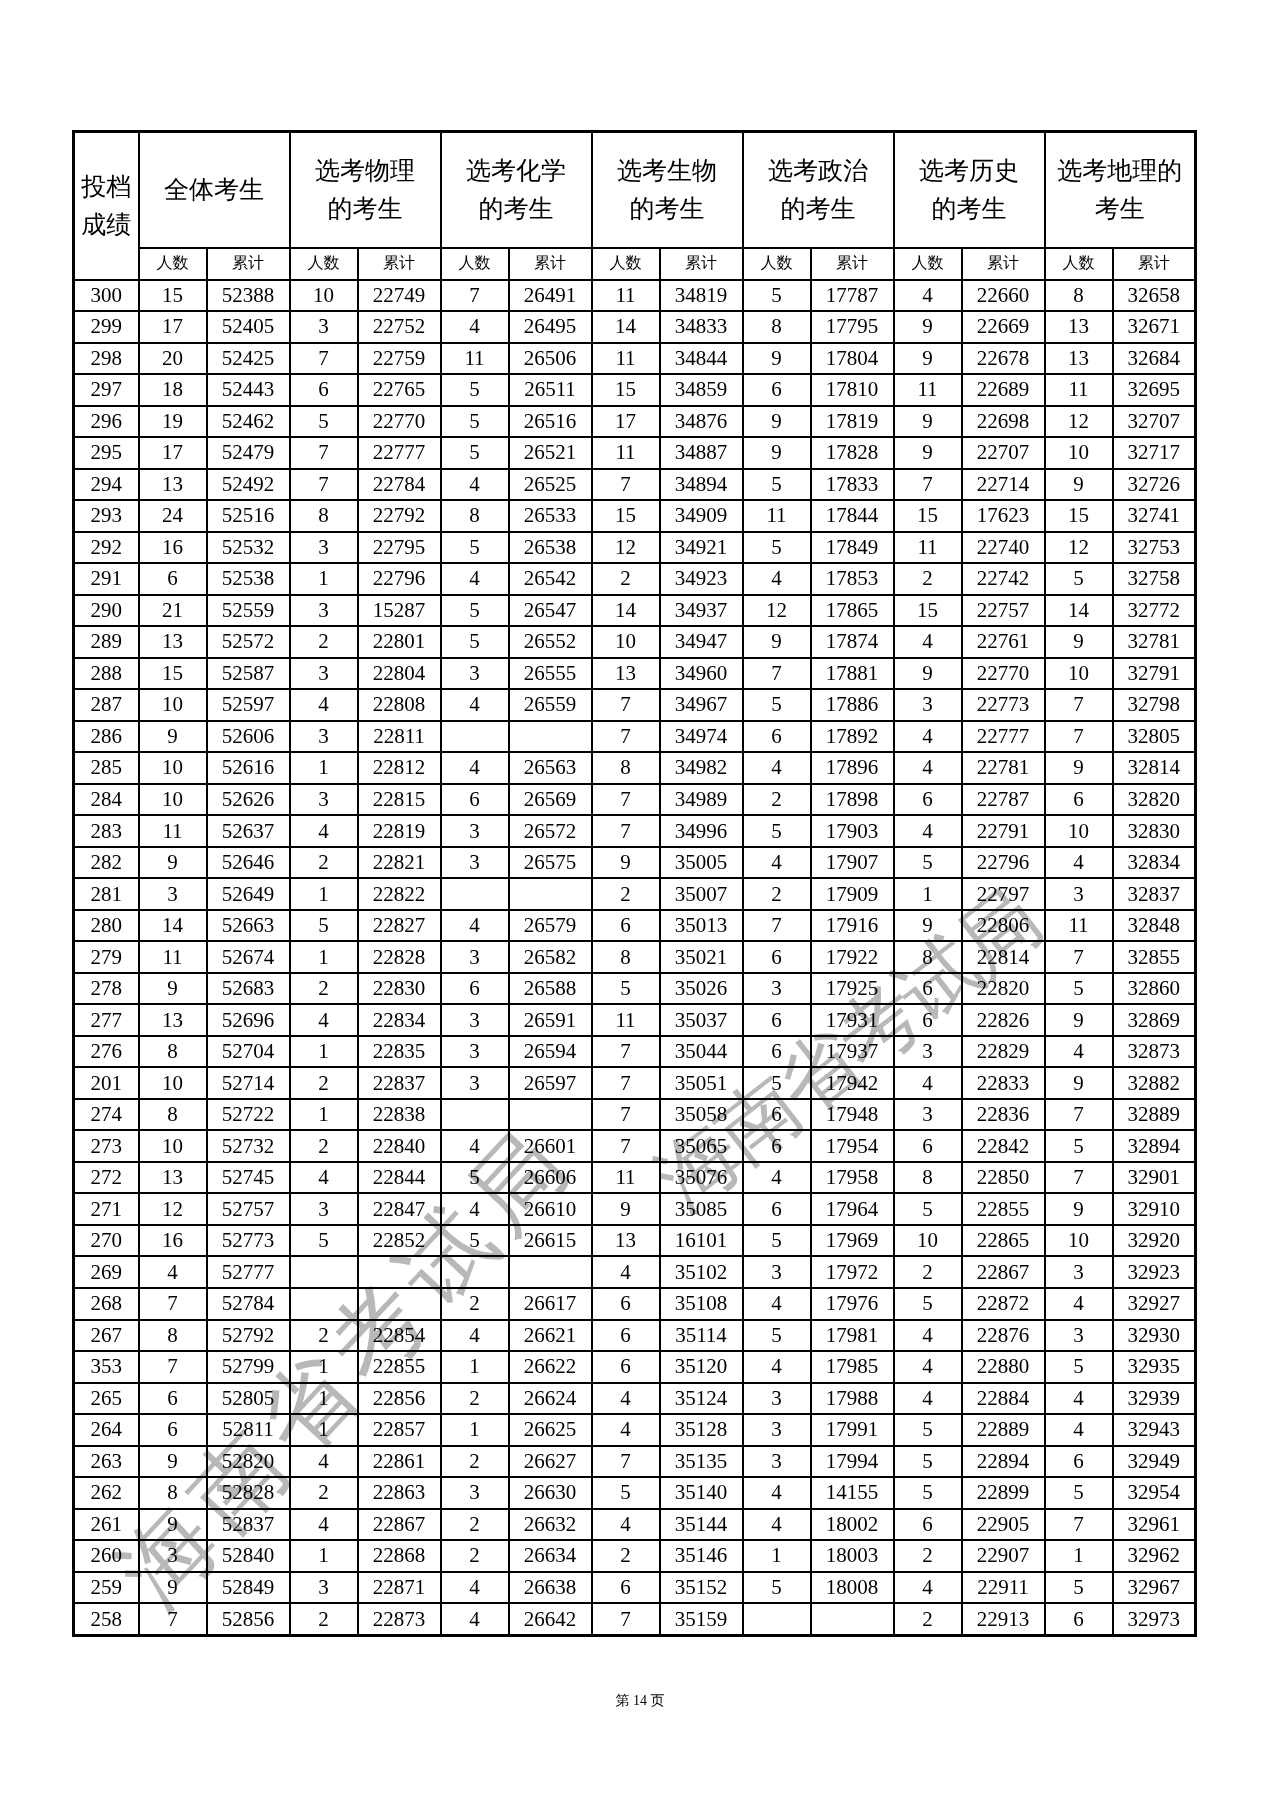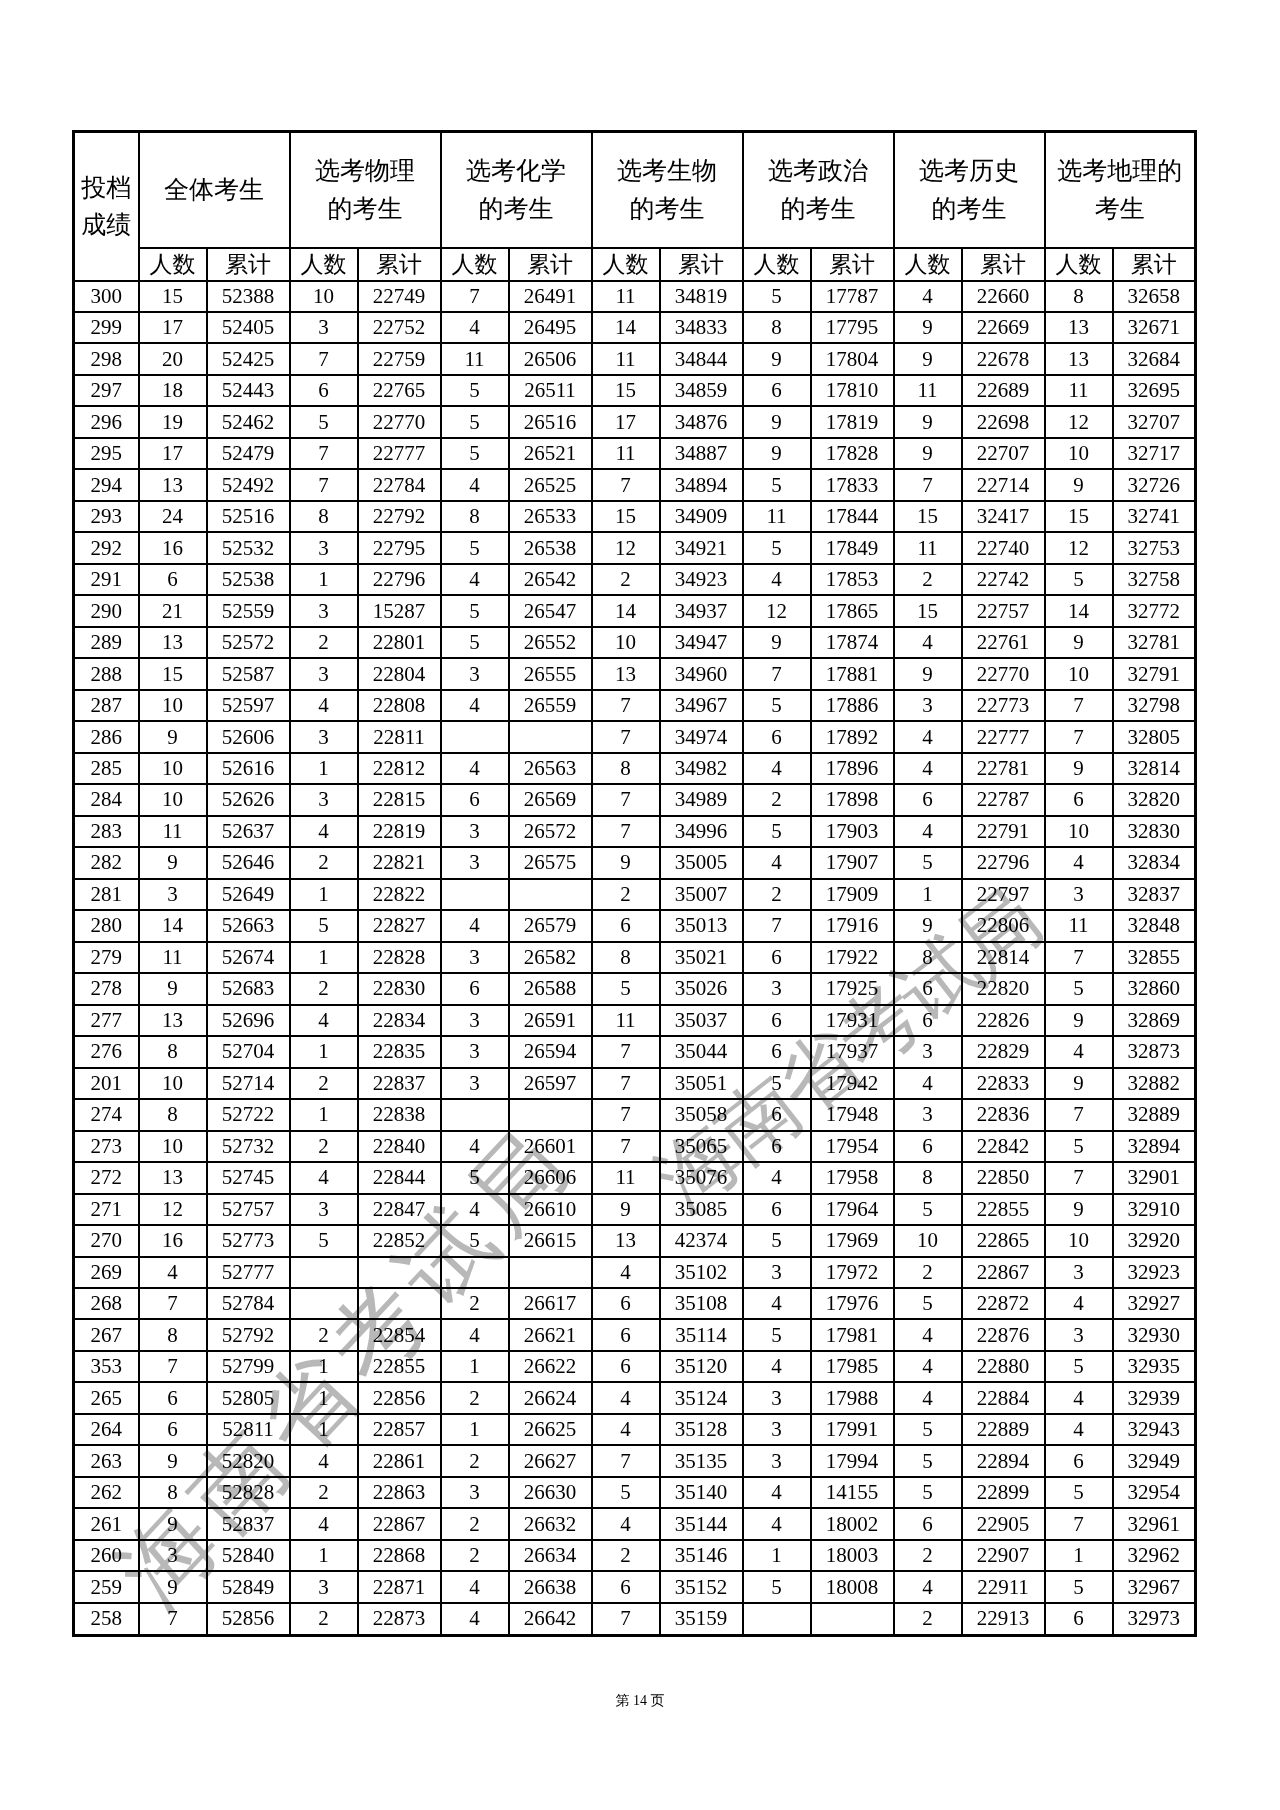--- a/index.html
+++ b/index.html
@@ -20,21 +20,21 @@
     border-collapse:collapse;table-layout:fixed;z-index:1;
     border:3px solid #000;
   }
   .score-table th,.score-table td{
     border:2px solid #000;text-align:center;vertical-align:middle;
     padding:0;font-weight:normal;overflow:hidden;
   }
   tr.group-row{height:116px;margin-left:44px;}
   tr.group-row th{font-size:25px;line-height:1.5;white-space:pre-line;}
   tr.sub-row{height:32px;}
-  tr.sub-row th{font-size:23px;}
+  tr.sub-row th{font-size:16px;}
   .corner{font-size:25px;line-height:1.5;white-space:pre-line;}
   .score-table tbody td{font-size:21px;line-height:1;}
   .footer{
     position:absolute;left:0;right:0;top:1692px;text-align:center;
     font-size:14px;z-index:1;
   }
 </style>
 </head>
 <body>
 
@@ -220,21 +220,21 @@
         <td>52516</td>
         <td>8</td>
         <td>22792</td>
         <td>8</td>
         <td>26533</td>
         <td>15</td>
         <td>34909</td>
         <td>11</td>
         <td>17844</td>
         <td>15</td>
-        <td>32417</td>
+        <td>17623</td>
         <td>15</td>
         <td>32741</td>
       </tr>
       <tr>
         <td>292</td>
         <td>16</td>
         <td>52532</td>
         <td>3</td>
         <td>22795</td>
         <td>5</td>
@@ -607,21 +607,21 @@
       </tr>
       <tr>
         <td>270</td>
         <td>16</td>
         <td>52773</td>
         <td>5</td>
         <td>22852</td>
         <td>5</td>
         <td>26615</td>
         <td>13</td>
-        <td>42374</td>
+        <td>16101</td>
         <td>5</td>
         <td>17969</td>
         <td>10</td>
         <td>22865</td>
         <td>10</td>
         <td>32920</td>
       </tr>
       <tr>
         <td>269</td>
         <td>4</td>

